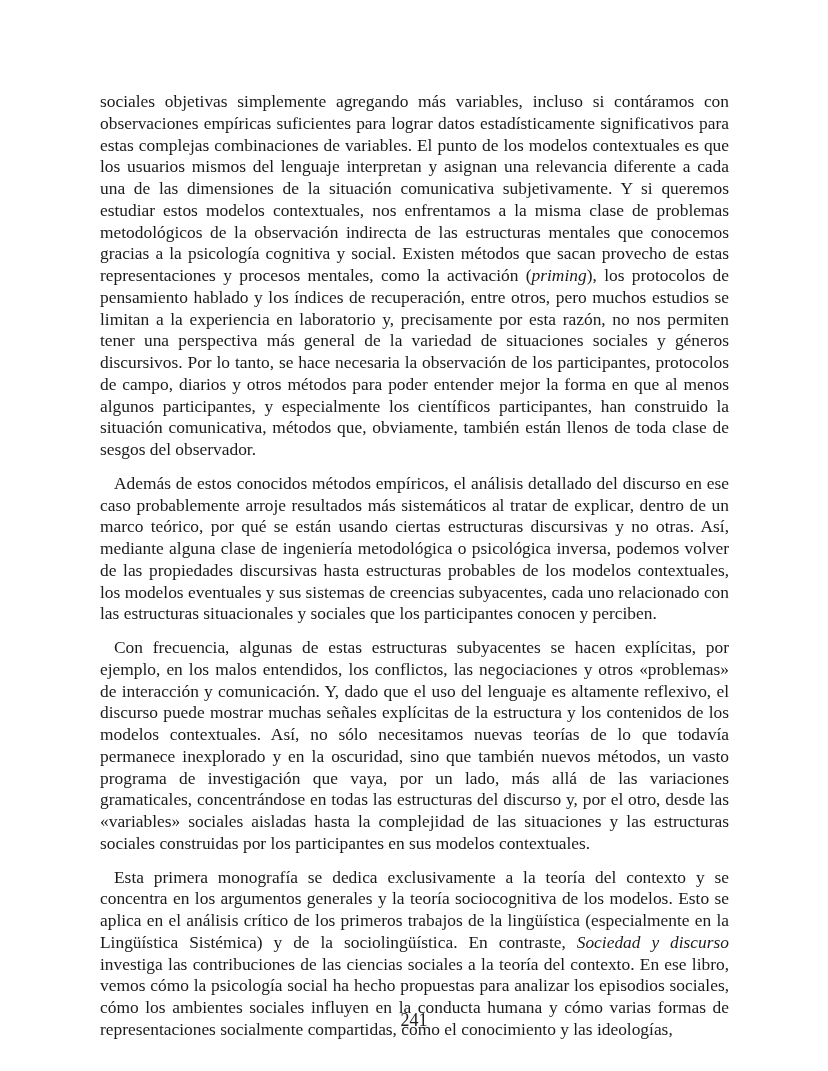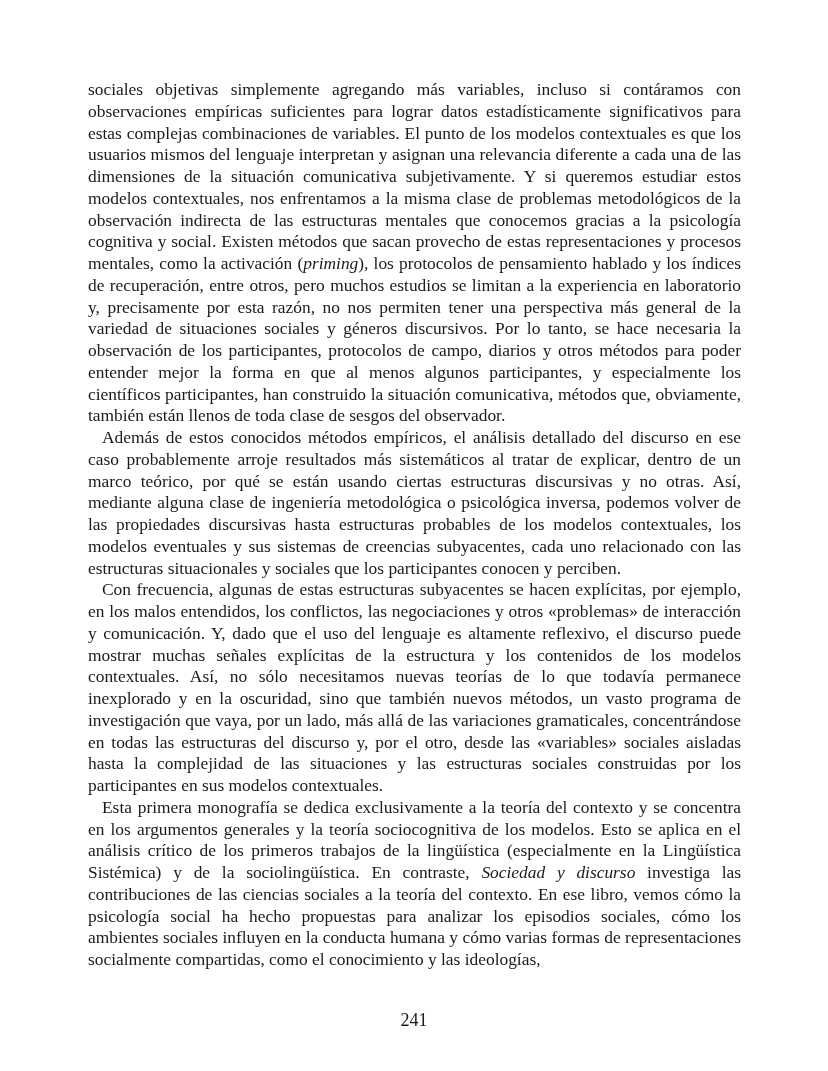--- a/index.html
+++ b/index.html
@@ -18,21 +18,21 @@
       left: 88px;
       top: 79px;
       width: 653px;
       font-family: "Liberation Serif", "DejaVu Serif", serif;
       font-size: 17.4px;
       line-height: 21.75px;
       color: #1a1a1a;
       text-align: justify;
     }
     .page p {
-      margin: 0;
+      margin: 12px;
       padding: 0;
       text-align: justify;
     }
     .page p.indent {
       text-indent: 14px;
     }
     .page em {
       font-style: italic;
     }
     .page-number {

